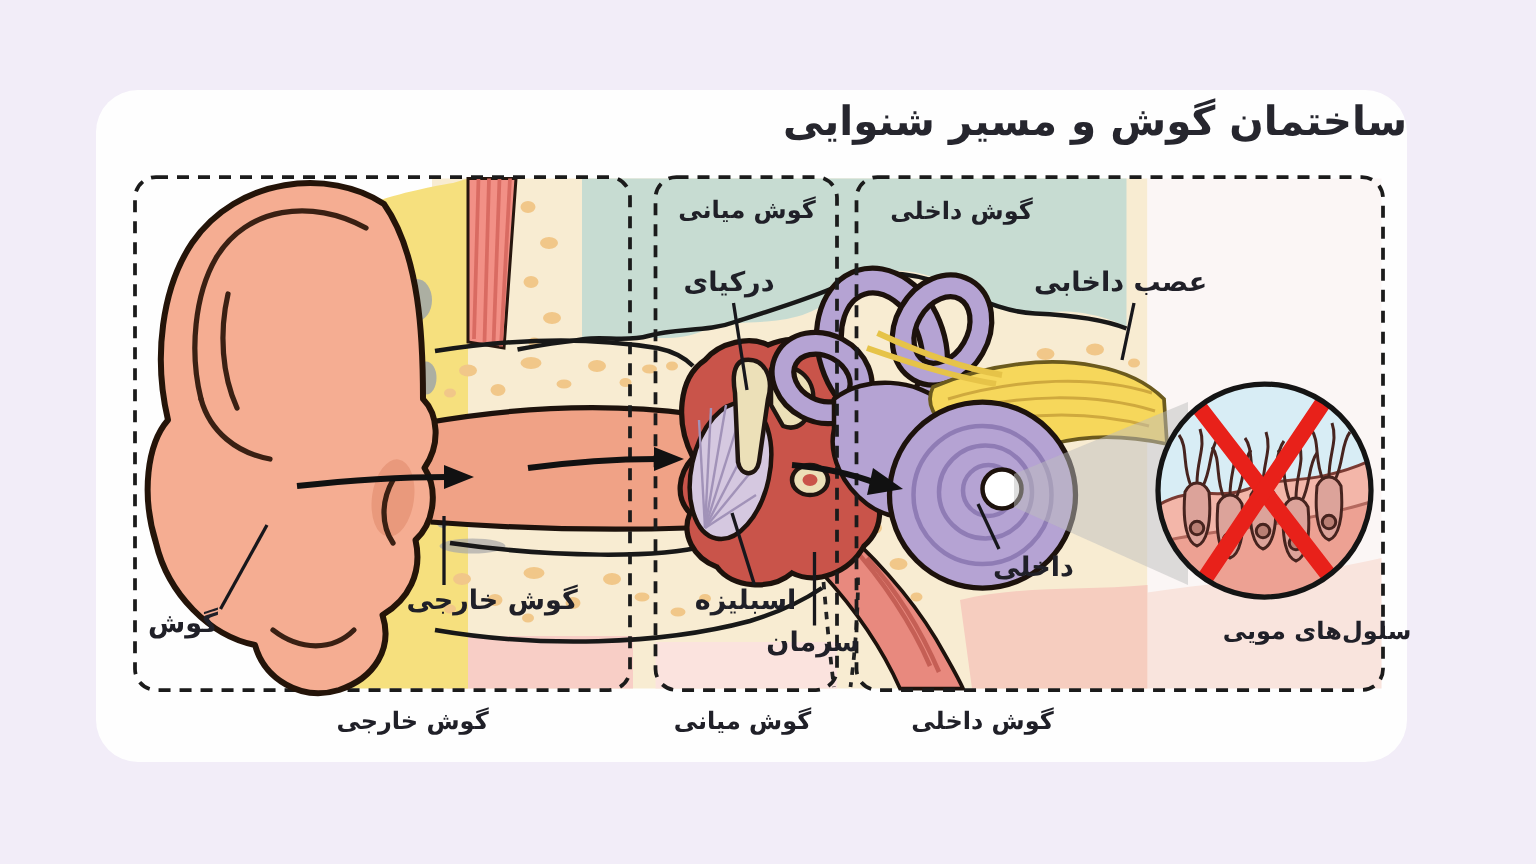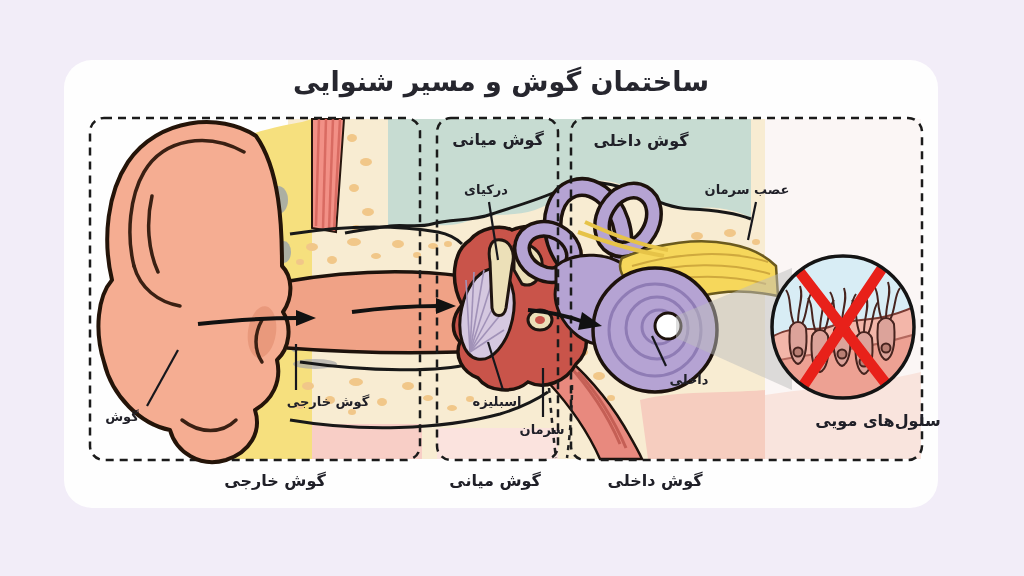--- a/index.html
+++ b/index.html
@@ -9,27 +9,27 @@
     font-family:"DejaVu Sans",sans-serif;
     overflow:hidden;position:relative;
   }
   .card{
     position:absolute;left:64px;top:60px;width:874px;height:448px;
     background:#fefefe;border-radius:28px;
   }
   .stage{position:absolute;left:0;top:0;width:1024px;height:576px;}
   .title{
     position:absolute;left:64px;top:66px;width:874px;
-    text-align:center;font-size:27px;font-weight:700;color:#26262e;
+    font-size:27px;font-weight:700;color:#26262e;
     direction:rtl;letter-spacing:0;
   }
   .lbl{
     position:absolute;transform:translate(-50%,-50%);
     white-space:nowrap;direction:rtl;
-    font-weight:700;font-size:13px;color:#202028;line-height:1;
+    font-weight:700;font-size:18px;color:#202028;line-height:1;
   }
   .lbl-lg{font-size:16px;}
   svg{position:absolute;left:0;top:0;}
 </style>
 </head>
 <body>
 
 <div class="card"></div>
 <div class="title">ساختمان گوش و مسیر شنوایی</div>
 
@@ -292,21 +292,21 @@
     <line x1="543" y1="417" x2="543" y2="368"></line>
     <line x1="666" y1="366" x2="652" y2="336"></line>
     <line x1="756" y1="202" x2="748" y2="240"></line>
   </g>
 </svg>
 
 <div class="lbl lbl-lg" style="left:498px;top:140px">گوش میانی</div>
 <div class="lbl lbl-lg" style="left:641px;top:141px">گوش داخلی</div>
 
 <div class="lbl" style="left:486px;top:189px">درکیای</div>
-<div class="lbl" style="left:747px;top:189px">عصب سرمان</div>
+<div class="lbl" style="left:747px;top:189px">عصب داخابی</div>
 <div class="lbl" style="left:122px;top:416px">گوش</div>
 <div class="lbl" style="left:328px;top:401px">گوش خارجی</div>
 <div class="lbl" style="left:497px;top:401px">اسبلیزه</div>
 <div class="lbl" style="left:542px;top:429px">سرمان</div>
 <div class="lbl" style="left:689px;top:379px">داخلی</div>
 <div class="lbl lbl-lg" style="left:878px;top:421px">سلول‌های مویی</div>
 
 <div class="lbl lbl-lg" style="left:275px;top:481px">گوش خارجی</div>
 <div class="lbl lbl-lg" style="left:495px;top:481px">گوش میانی</div>
 <div class="lbl lbl-lg" style="left:655px;top:481px">گوش داخلی</div>

